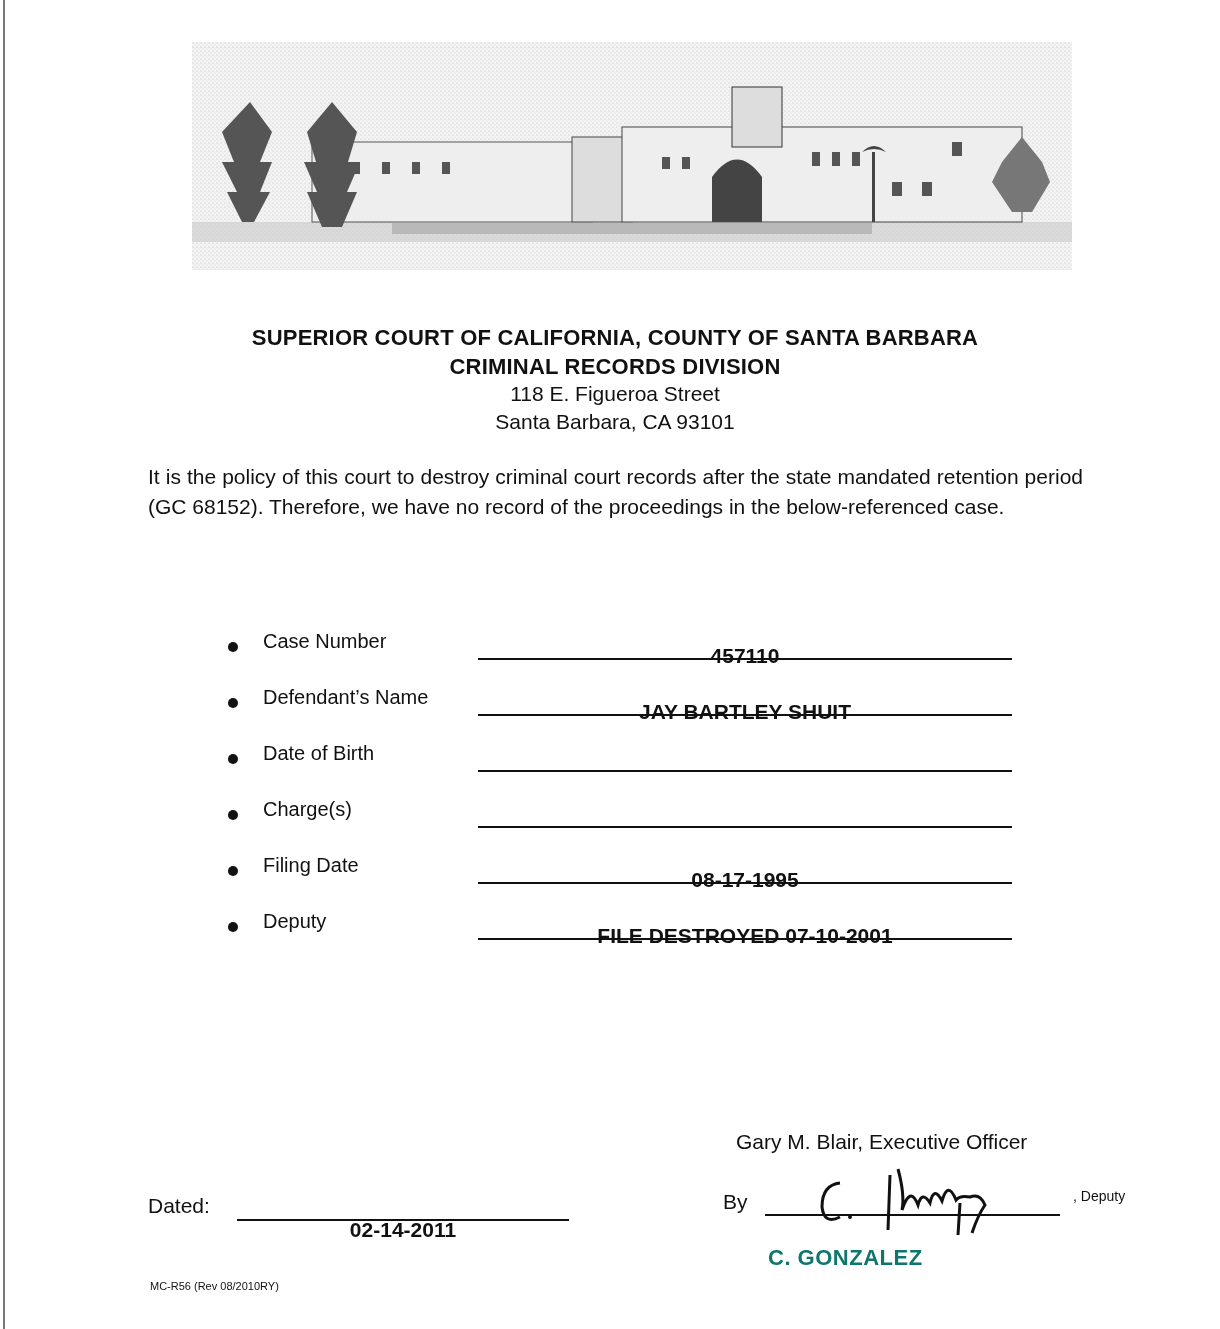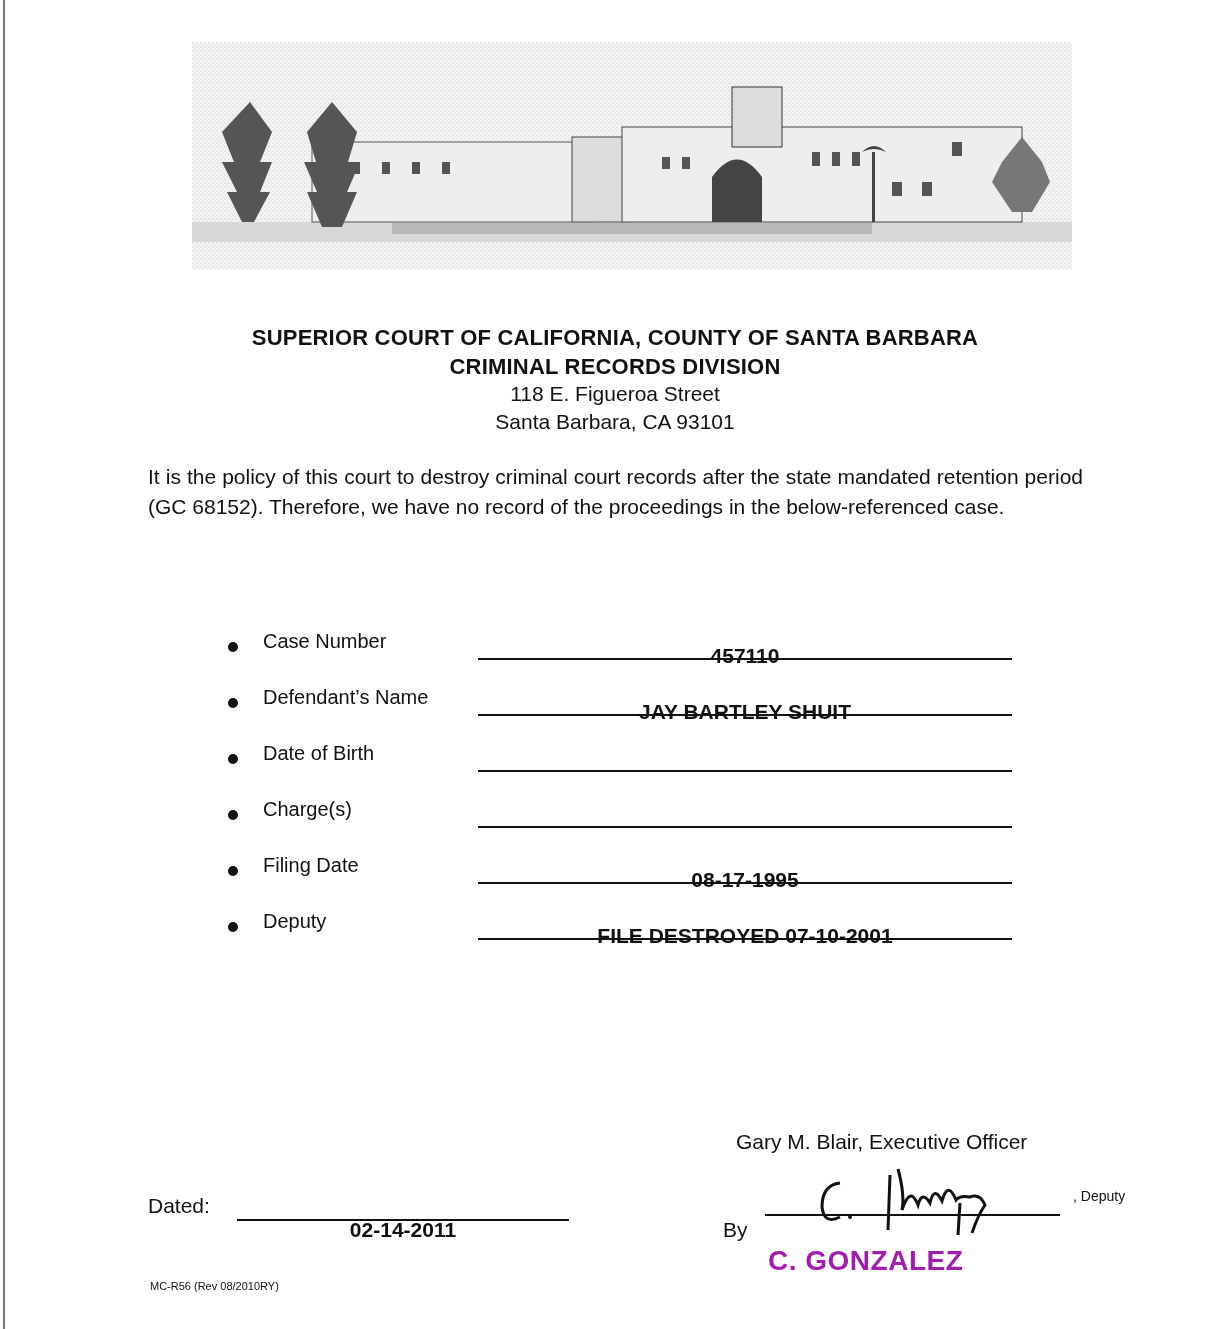--- a/index.html
+++ b/index.html
@@ -12,25 +12,25 @@
   .policy { position:absolute; left:148px; top:462px; width:935px; font-size:21px; line-height:30px; text-align:justify; }
   .field-row { position:absolute; left:228px; width:790px; height:40px; }
   .bullet { position:absolute; left:0; top:14px; width:10px; height:10px; border-radius:50%; background:#111; }
   .flabel { position:absolute; left:35px; top:2px; font-size:20px; }
   .fline { position:absolute; left:250px; width:534px; top:30px; border-top:2px solid #111; }
   .fval { position:absolute; left:250px; width:534px; top:0; text-align:center; font-weight:bold; font-size:21px;margin-top:16px; }
   .dated-label { position:absolute; left:148px; top:1194px; font-size:21px; }
   .dated-line { position:absolute; left:237px; top:1219px; width:332px; border-top:2px solid #111; }
   .dated-val { position:absolute; left:237px; top:1192px; width:332px; text-align:center; font-weight:bold; font-size:21px;margin-top:26px; }
   .officer { position:absolute; left:722px; top:1130px; font-size:21px;margin-left:14px; }
-  .by { position:absolute; left:723px; top:1190px; font-size:21px;margin-top:28px; }
+  .by { position:absolute; left:723px; top:1190px; font-size:21px; }
   .sig-line { position:absolute; left:765px; top:1214px; width:295px; border-top:2px solid #111; }
   .deputy { position:absolute; left:1073px; top:1188px; font-size:14px; }
   .signature { position:absolute; left:810px; top:1155px; width:215px; height:90px; }
-  .stamp { position:absolute; left:768px; top:1245px; font-size:28px; font-weight:bold; color:#a21caf; letter-spacing:0.5px; }
+  .stamp { position:absolute; left:768px; top:1245px; font-size:22px; font-weight:bold; color:#0f766e; letter-spacing:0.5px; }
   .formno { position:absolute; left:150px; top:1280px; font-size:11px; }
 </style>
 </head>
 <body>
 
 <div class="left-edge"></div>
 
 <svg class="illustration" viewBox="0 0 880 228">
   <defs>
     <pattern id="stip" width="4" height="4" patternUnits="userSpaceOnUse">

